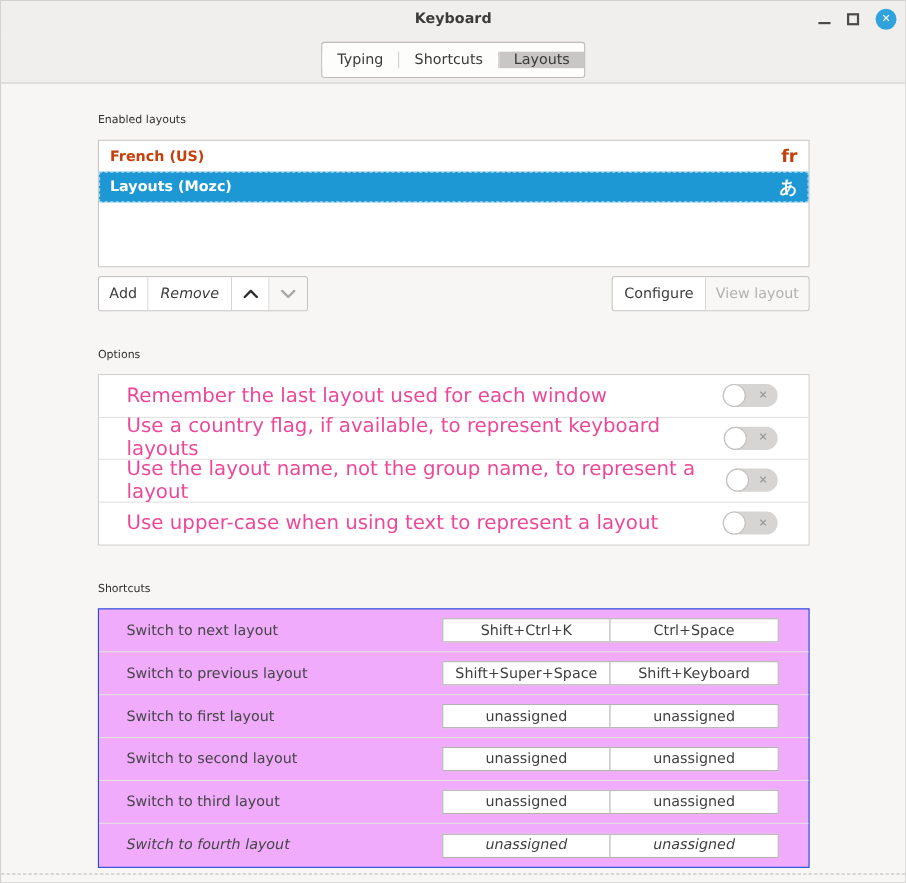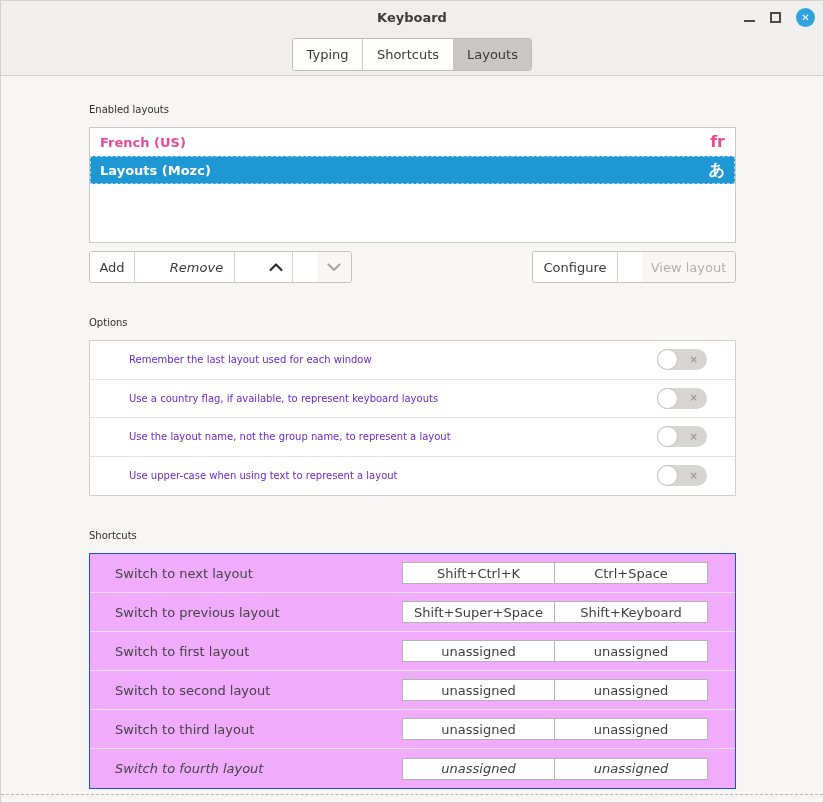--- a/index.html
+++ b/index.html
@@ -12,53 +12,53 @@
   .titlebar { height:32px; background:#f0efee; display:flex; align-items:center; justify-content:center; position:relative; }
   .window-title { font-size:13px; font-weight:700; color:#3c3c3c; }
   .window-controls { position:absolute; right:8px; top:0; height:32px; display:flex; align-items:center; gap:15px; }
   .ctrl { display:flex; align-items:center; justify-content:center; cursor:default; }
   .min-glyph { width:11px; height:2px; background:#4a4a4a; margin-top:8px; }
   .max-glyph { width:11px; height:11px; border:2px solid #4a4a4a; }
   .close-btn { width:19px; height:19px; border-radius:50%; background:#31a3dc; color:#fff; font-size:10px; font-weight:700; display:flex; align-items:center; justify-content:center; }
 
   
   .tabstrip { height:43px; background:#f0efee; border-bottom:1px solid #d2d0ce; display:flex; justify-content:center; }
-  .tabs { margin-top:5px; display:flex; height:33px; border:1px solid #bebcba; border-radius:3px; overflow:hidden; background:#fdfdfc; }
+  .tabs { margin-top:5px; display:flex; height:33px; border:1px solid #bebcba; border-radius:3px; overflow:hidden; background:#fdfdfc;align-items:center; }
   .tab { display:flex; align-items:center; justify-content:center; font-size:13px; color:#3a3a3a; background:#fdfdfc; border-right:1px solid #c9c7c5; cursor:default; }
   .tab.w1 { width:70px; } .tab.w2 { width:91px; } .tab.w3 { width:77px; border-right:none; }
   .tab.active { background:#c9c7c5; }
 
   
   .main { padding:0 87px 0 88px; }
   .section-heading { font-size:10px; font-weight:400; color:#2f2f2f; line-height:15px; }
   .h-layouts { margin-top:26px; margin-bottom:10px; }
   .h-options, .h-shortcuts { margin-top:32px; margin-bottom:10px; }
 
   
   .layout-list { height:116px; background:#fff; border:1px solid #c9c7c5; }
-  .layout-row { height:28px; display:flex; align-items:center; padding:0 10px; font-size:13px; font-weight:700; color:#ec4899; cursor:default; }
+  .layout-row { height:28px; display:flex; align-items:center; padding:0 10px; font-size:13px; font-weight:700; color:#c2410c; cursor:default; }
   .layout-row.selected { background:#1e98d4; color:#fff; border:1px dashed rgba(255,255,255,0.6); padding:0 9px; }
   .layout-badge { margin-left:auto; font-size:16px; font-weight:700; line-height:1; }
 
   
   .list-toolbar { display:flex; margin-top:8px; height:32px; }
-  .btn-group { display:flex; border:1px solid #c5c3c1; border-radius:3px; overflow:hidden; background:#fff; height:32px;gap:24px; }
+  .btn-group { display:flex; border:1px solid #c5c3c1; border-radius:3px; overflow:hidden; background:#fff; height:32px; }
   .btn { display:flex; align-items:center; justify-content:center; font-size:13px; color:#3c3c3c; background:#fff; border-right:1px solid #d5d3d1; cursor:default; }
   .btn:last-child { border-right:none; }
   .btn.disabled { color:#b3b1af; background:#f8f7f6; }
   .w-add{width:45px;} .w-remove{width:76px;font-style:italic;} .w-arrow{width:34px;}
   .w-configure{width:85px;} .w-view{width:93px;}
   .toolbar-spacer { flex:1; }
   .chev { display:block; }
 
   
   .options-box { background:#fff; border:1px solid #d2d0ce; }
   .opt-row { height:38.5px; display:flex; align-items:center; padding:0 28px 0 25px; border-bottom:1px solid #e4e2e0; }
   .opt-row:last-child { border-bottom:none; }
-  .opt-label { font-size:10px; color:#6d28d9;margin-left:14px; }
+  .opt-label { font-size:18px; color:#ec4899; }
   .toggle { width:50px; height:21px; border-radius:11px; background:#d7d5d3; margin-left:auto; position:relative; cursor:default; }
   .toggle-knob { position:absolute; left:0; top:0; width:21px; height:21px; border-radius:50%; background:#fff; border:1px solid #c3c1bf; }
   .toggle-x { position:absolute; right:9px; top:50%; transform:translateY(-53%); font-size:10px; color:#9c9a98; font-weight:700; }
 
   
   .shortcuts-box { background:#f0abfc; border:1px solid #1d4ed8; }
   .sc-row { height:39px; display:flex; align-items:center; padding:0 27px 0 25px; border-bottom:1px solid #e4e2e0; }
   .sc-row:last-child { border-bottom:none;font-style:italic; }
   .sc-label { font-size:13px; color:#454545; }
   .kb-group { margin-left:auto; display:flex; height:22px; border:1px solid #b5b3b1; background:#fff; }

